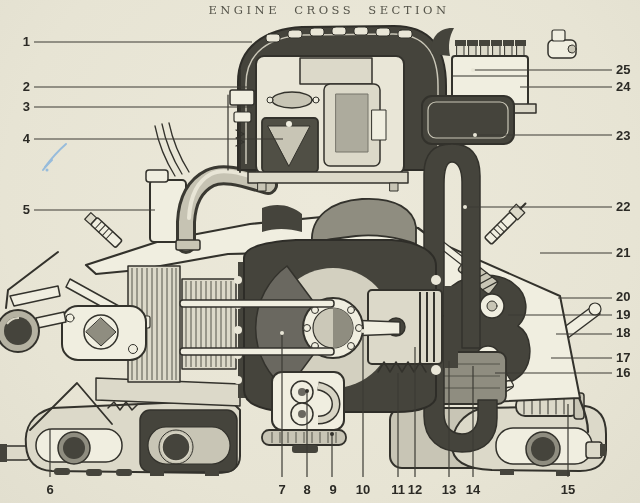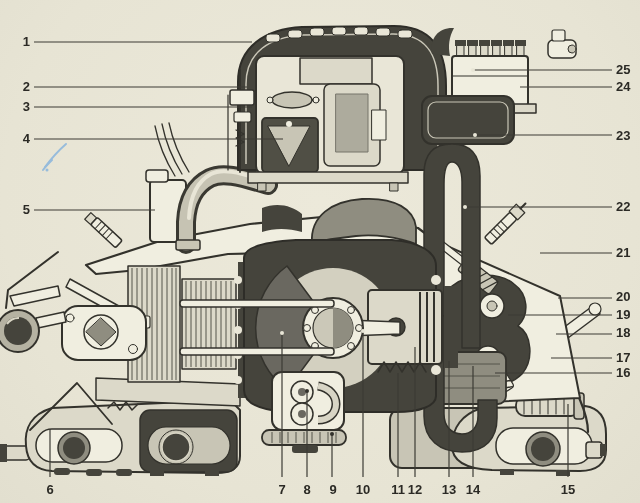--- a/index.html
+++ b/index.html
@@ -20,20 +20,21 @@
   .f-l2{fill:#dcd9c9;}
   .f-wh{fill:#f0eee0;}
   .f-pa{fill:#e9e6d7;}
   .ld{stroke:#3c3b34;stroke-width:1.2;fill:none;}
   .num{font-family:"Liberation Sans",sans-serif;font-weight:bold;font-size:13px;fill:#2b2a25;}
 </style>
 </head>
 <body>
 
 <div id="stage">
+  <div id="title">ENGINE CROSS SECTION</div>
 
   <svg width="640" height="503" viewBox="0 0 640 503">
 
     <g>
       <path class="s nf" stroke-width="2" d="M58,252 L8,290 L6,308"></path>
       <polygon class="f-wh s" stroke-width="1.5" points="10,296 58,286 60,296 14,306"></polygon>
       <rect class="f-l2 s" stroke-width="1.5" x="0" y="446" width="30" height="14" rx="4"></rect>
       <rect class="f-dk" x="0" y="444" width="7" height="18"></rect>
     </g>
 

